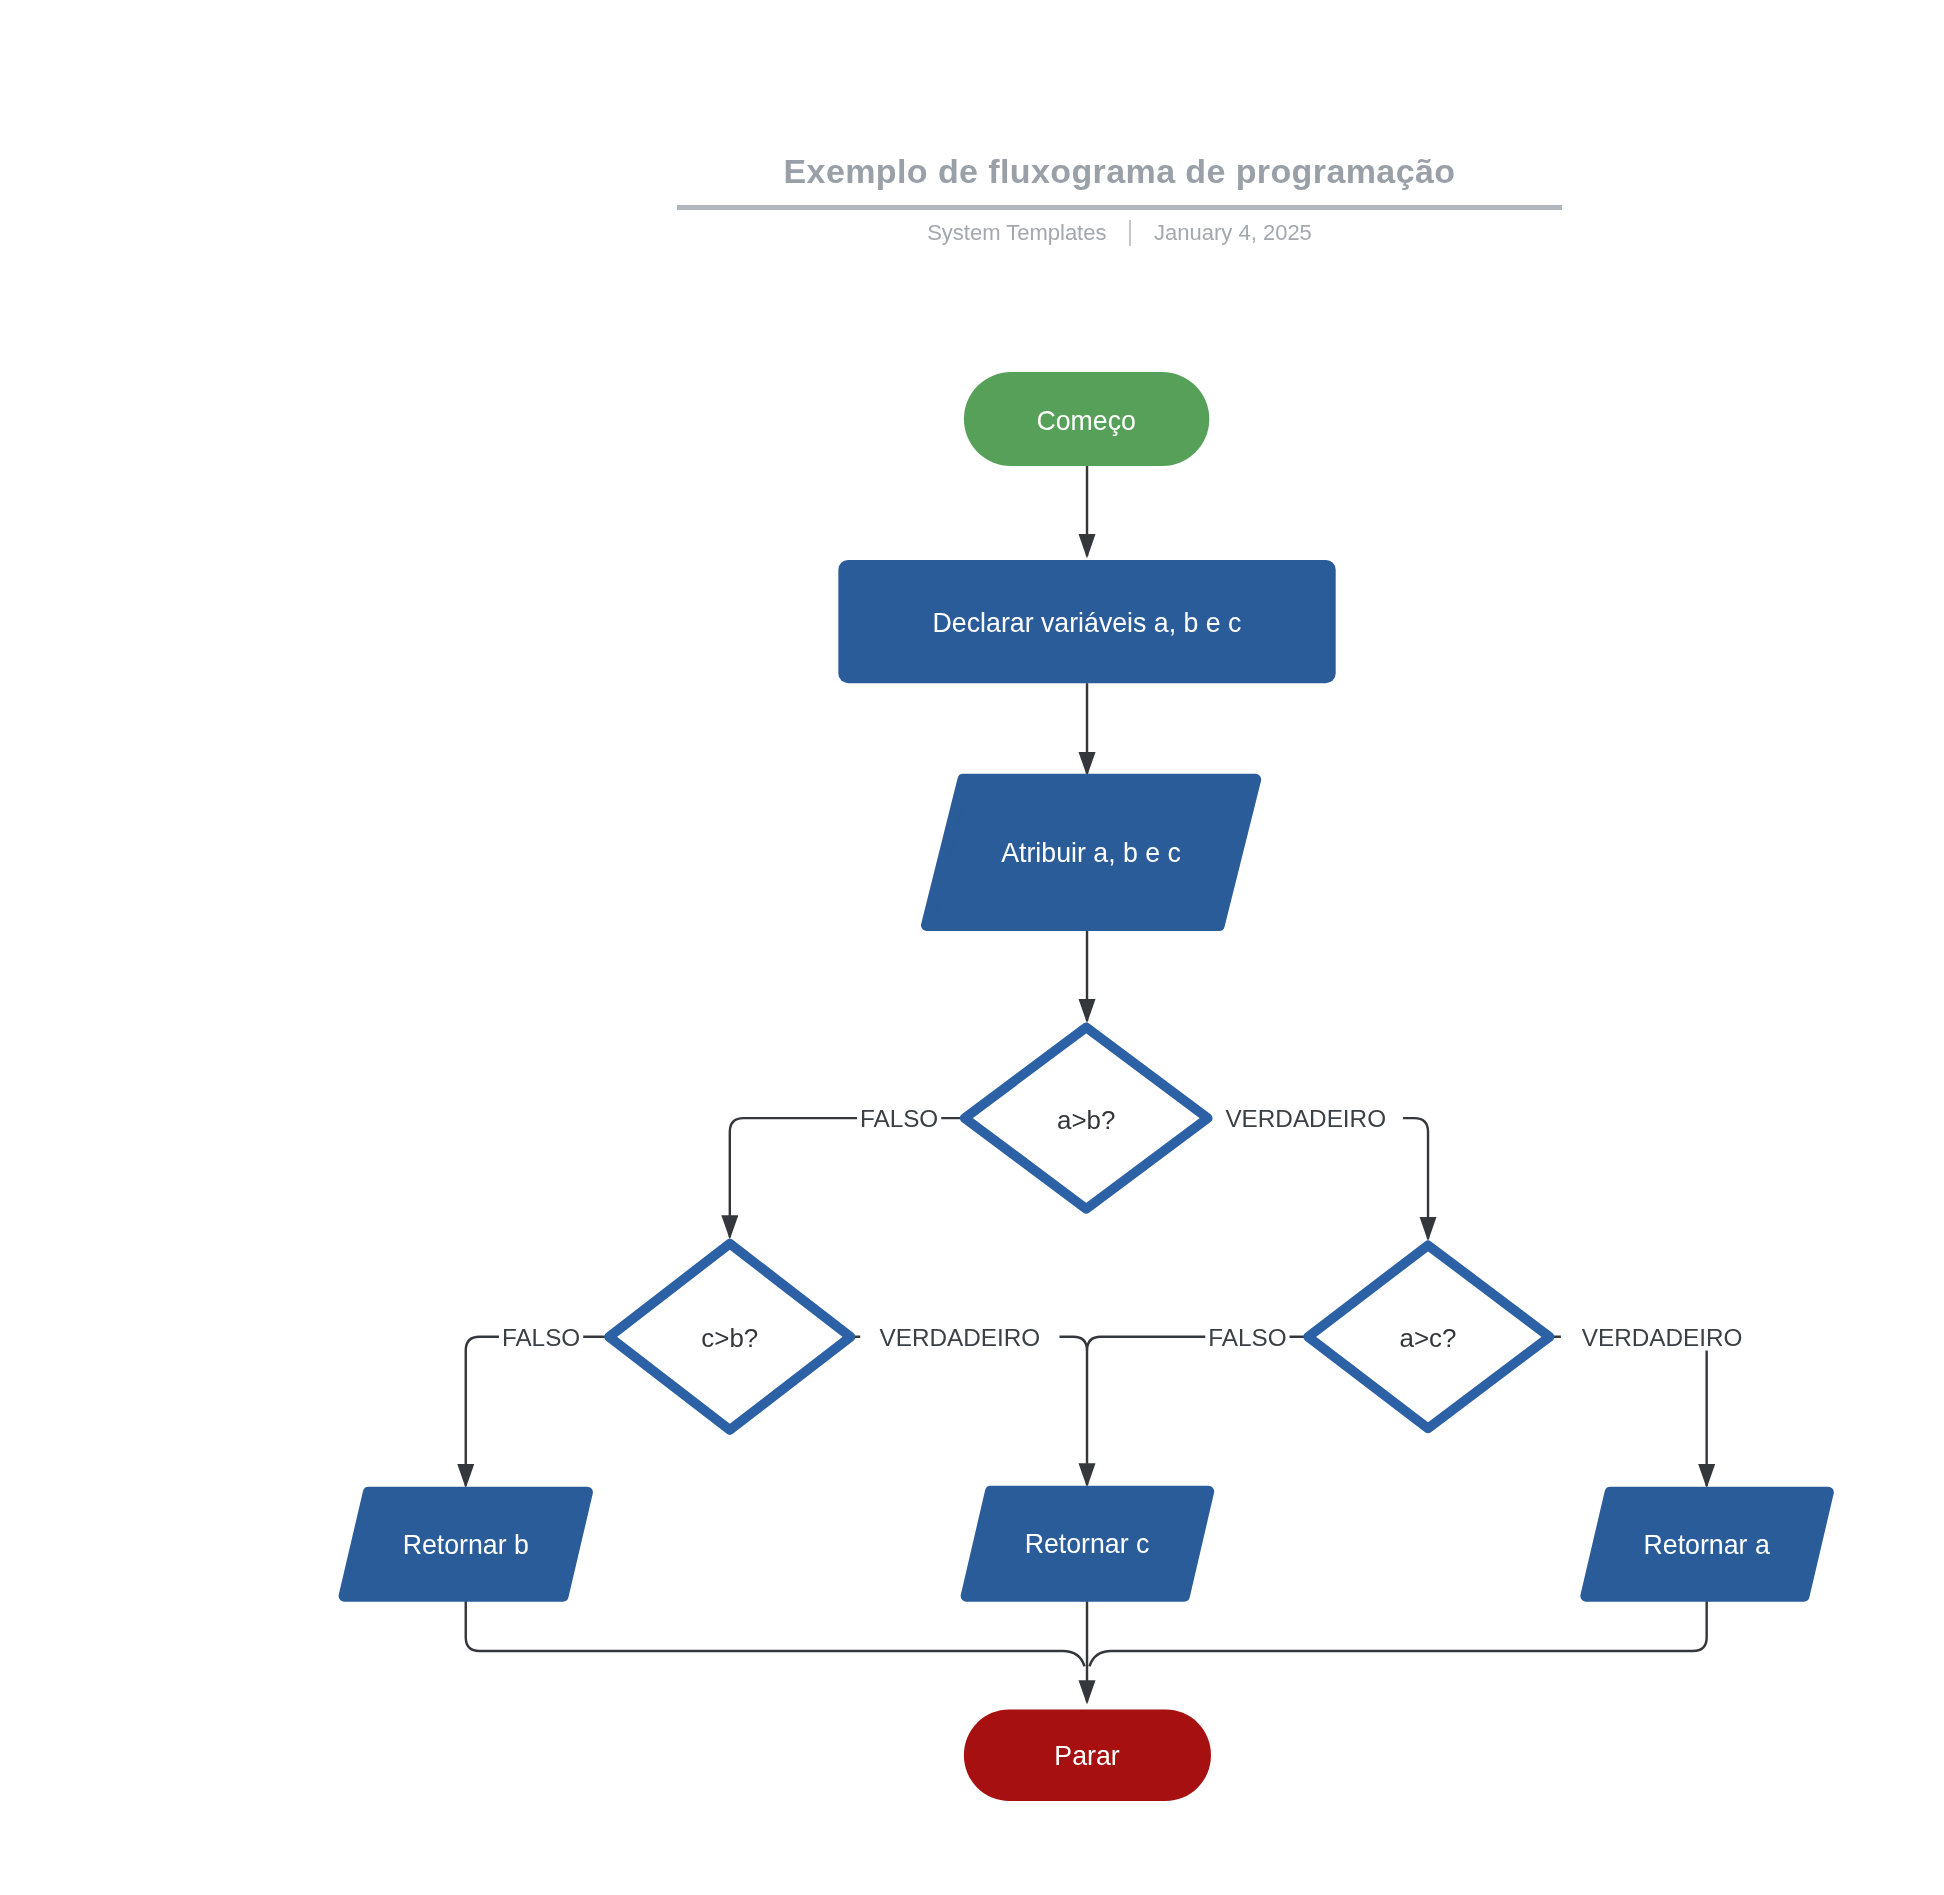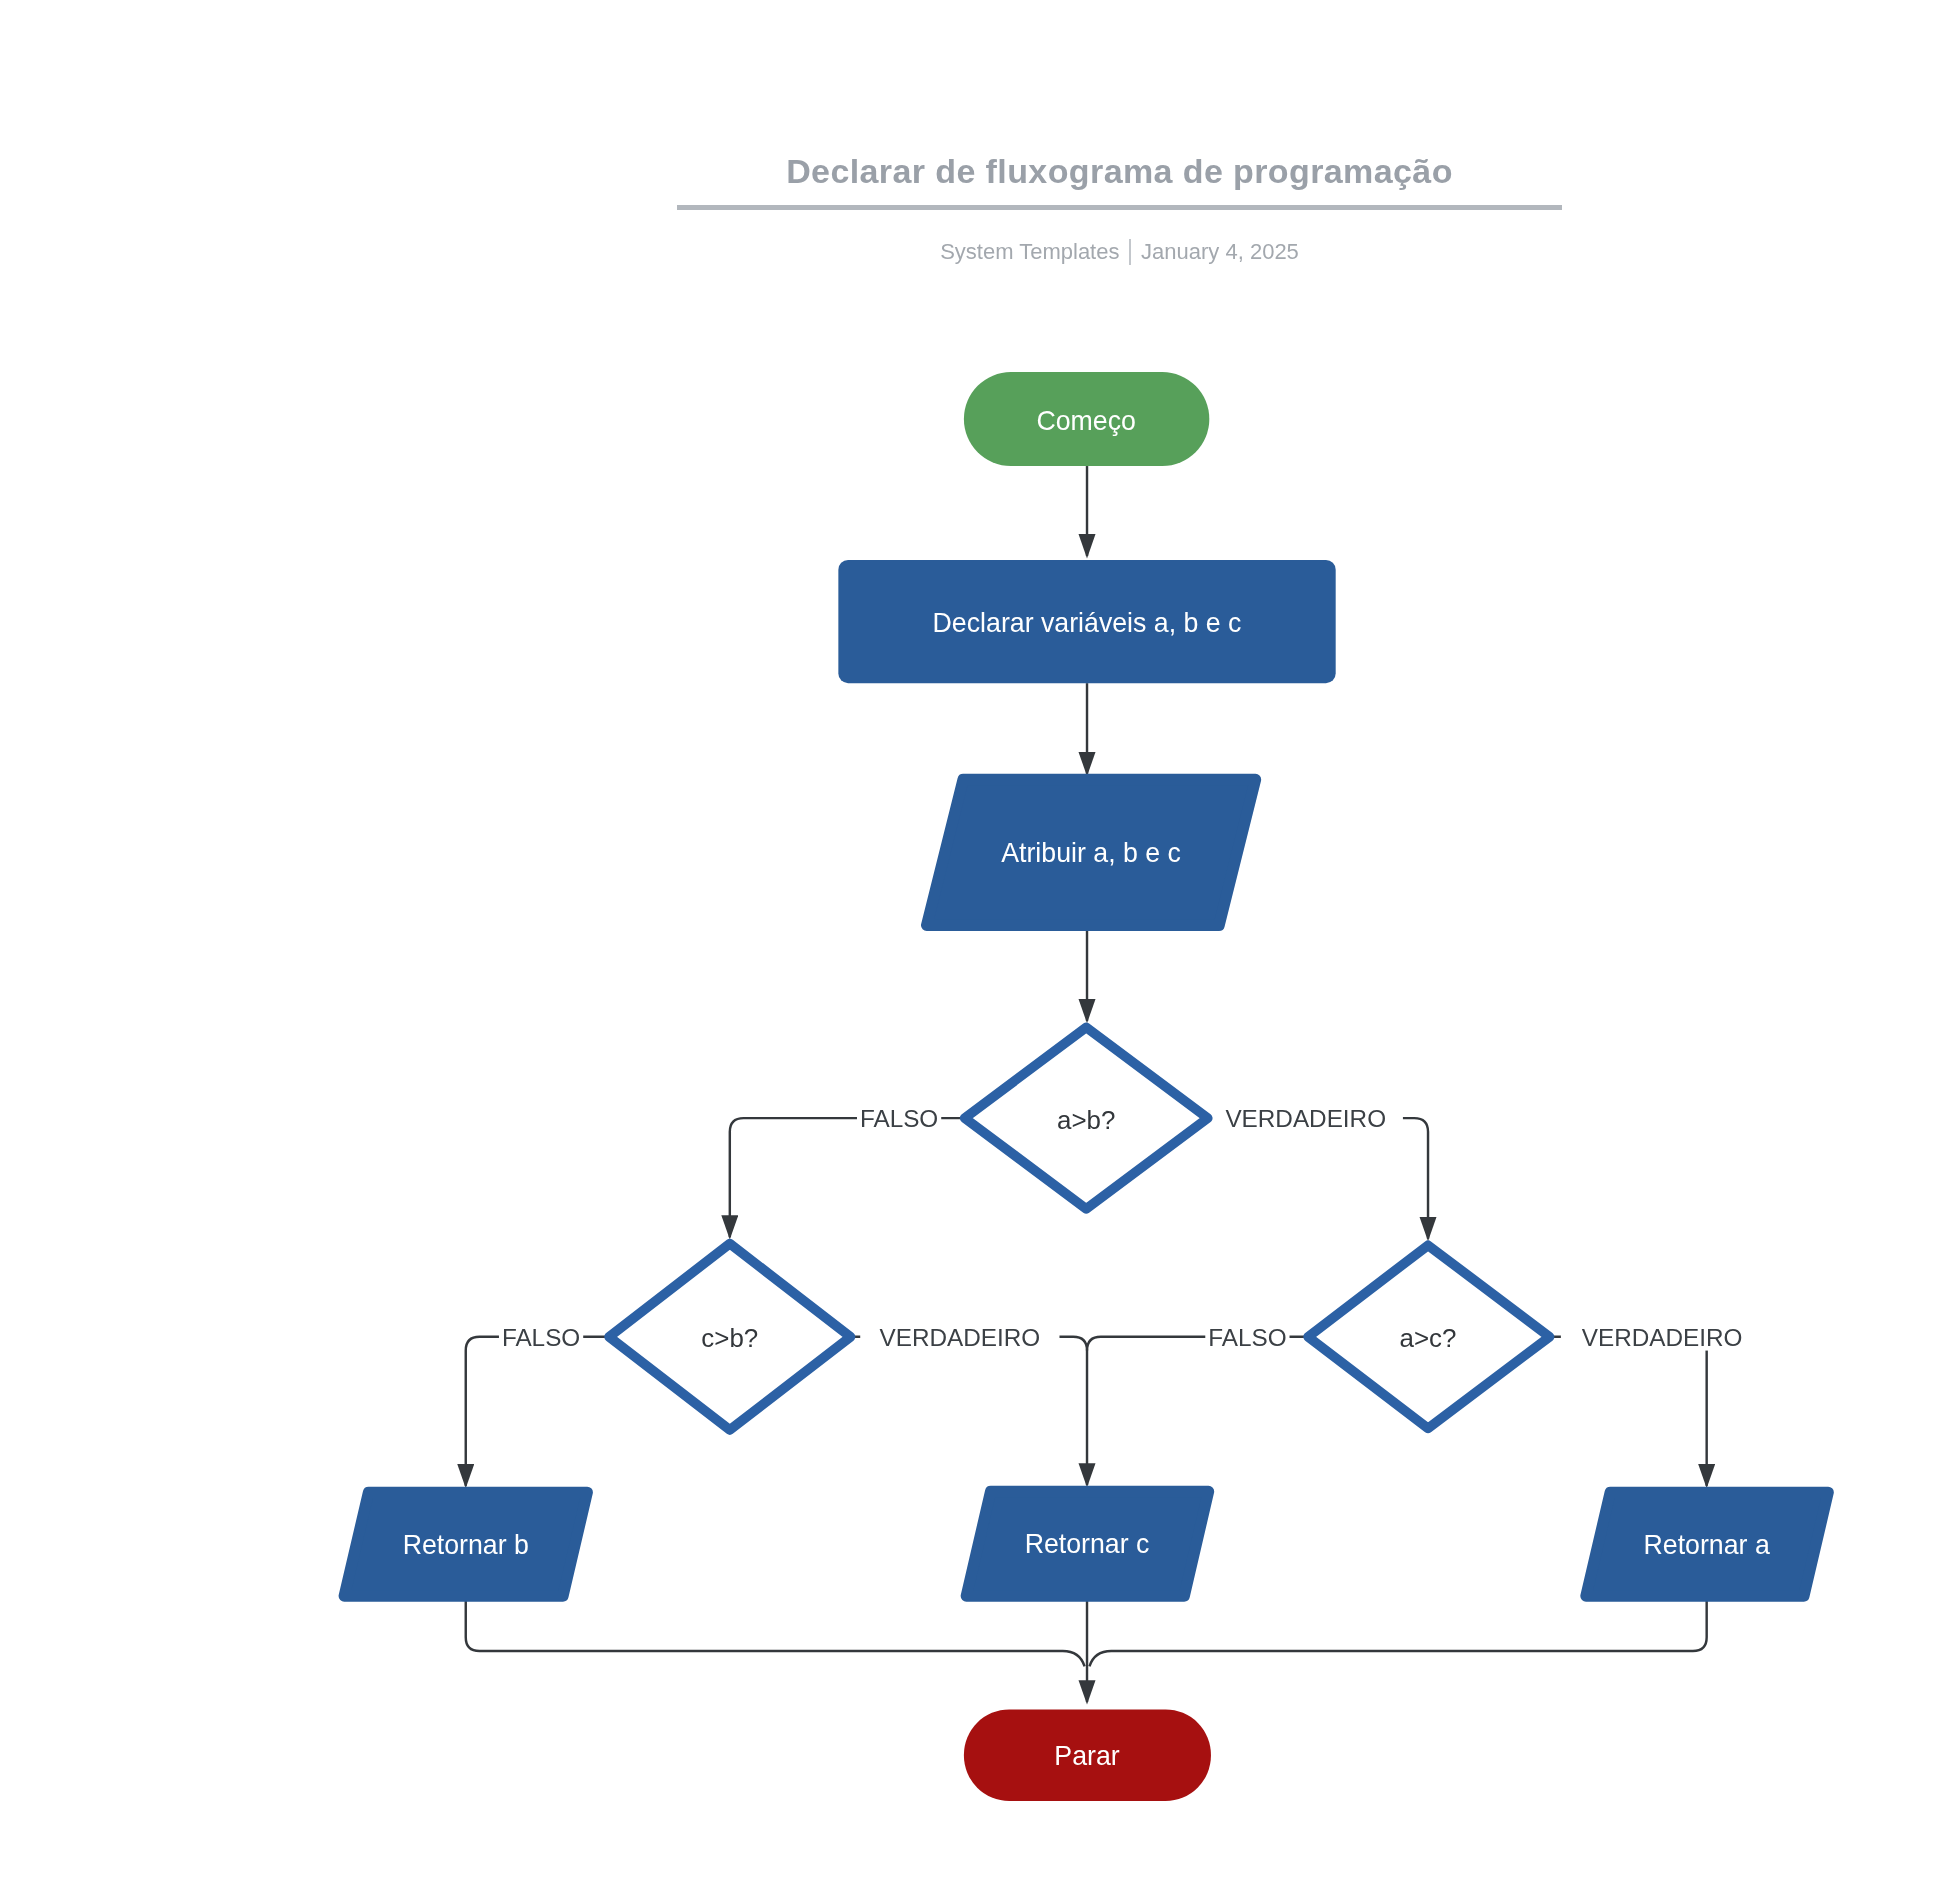--- a/index.html
+++ b/index.html
@@ -30,25 +30,25 @@
     color: var(--title_text);
     letter-spacing: 0.4px;
   }
   .title-underline {
     margin-top: 13px;
     height: 4.9px;
     width: 100%;
     background: var(--underline);
   }
   .subtitle {
-    margin-top: 29px;
+    margin-top: 10px;
     display: flex;
     align-items: center;
     justify-content: center;
-    gap: 10px;
+    gap: 23px;
     font-size: 22px;
     color: var(--subtitle_text);
   }
   .subtitle .sep {
     display: inline-block;
     width: 1.6px;
     height: 26px;
     background: #c3c7cc;
   }
   svg.flow {
@@ -97,21 +97,21 @@
     text-anchor: middle;
     dominant-baseline: central;
   }
 </style>
 </head>
 <body>
 
 <div class="page">
 
   <div class="header">
-    <h1>Declarar de fluxograma de programação</h1>
+    <h1>Exemplo de fluxograma de programação</h1>
     <div class="title-underline"></div>
     <div class="subtitle">
       <span>System Templates</span>
       <span class="sep"></span>
       <span>January 4, 2025</span>
     </div>
   </div>
 
   <svg class="flow" width="1944" height="1896" viewBox="0 0 2400 2340">
     <defs>

